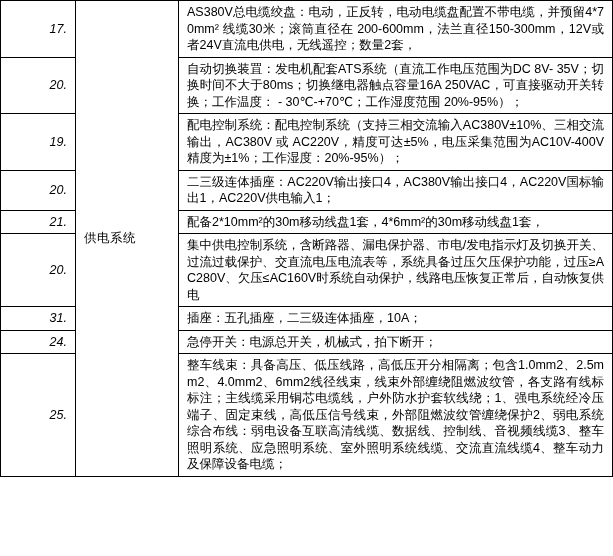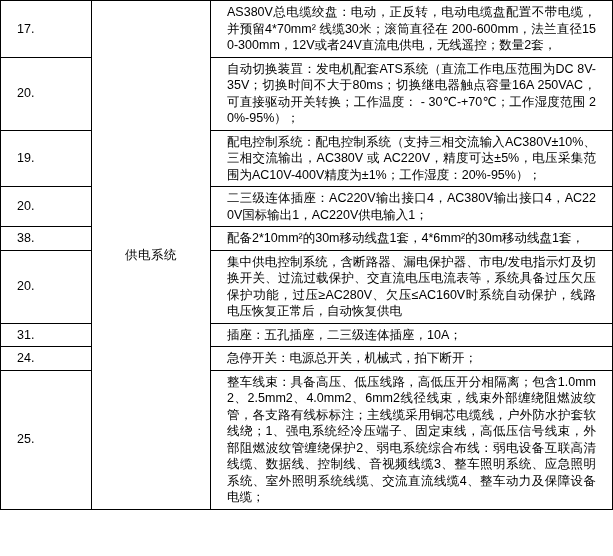--- a/index.html
+++ b/index.html
@@ -15,33 +15,34 @@
     overflow: hidden;
   }
   table.spec-table {
     border-collapse: collapse;
     width: 613px;
     table-layout: fixed;
   }
   table.spec-table td {
     border: 1px solid #000000;
     vertical-align: middle;
-    padding: 3px 16px;
+    padding: 3px 8px;
     font-size: 12.5px;
     line-height: 1.32;
   }
   td.idx {
     width: 58px;
-    text-align: left;
+    text-align: right;
     font-size: 13px;
     vertical-align: middle;
+    font-style: italic;
   }
   td.cat {
     width: 86px;
-    text-align: center;
+    text-align: left;
     vertical-align: middle;
     font-size: 13px;
     letter-spacing: 0.5px;
   }
   td.desc {
     text-align: justify;
     word-break: break-all;
     padding: 4px 5px 4px 6px;
   }
   td.desc-top {
@@ -64,21 +65,21 @@
     </tr>
     <tr>
       <td class="idx">19.</td>
       <td class="desc">配电控制系统：配电控制系统（支持三相交流输入AC380V±10%、三相交流输出，AC380V 或 AC220V，精度可达±5%，电压采集范围为AC10V-400V精度为±1%；工作湿度：20%-95%）；</td>
     </tr>
     <tr>
       <td class="idx">20.</td>
       <td class="desc">二三级连体插座：AC220V输出接口4，AC380V输出接口4，AC220V国标输出1，AC220V供电输入1；</td>
     </tr>
     <tr>
-      <td class="idx">38.</td>
+      <td class="idx">21.</td>
       <td class="desc">配备2*10mm²的30m移动线盘1套，4*6mm²的30m移动线盘1套，</td>
     </tr>
     <tr>
       <td class="idx">20.</td>
       <td class="desc">集中供电控制系统，含断路器、漏电保护器、市电/发电指示灯及切换开关、过流过载保护、交直流电压电流表等，系统具备过压欠压保护功能，过压≥AC280V、欠压≤AC160V时系统自动保护，线路电压恢复正常后，自动恢复供电</td>
     </tr>
     <tr>
       <td class="idx">31.</td>
       <td class="desc">插座：五孔插座，二三级连体插座，10A；</td>
     </tr>

